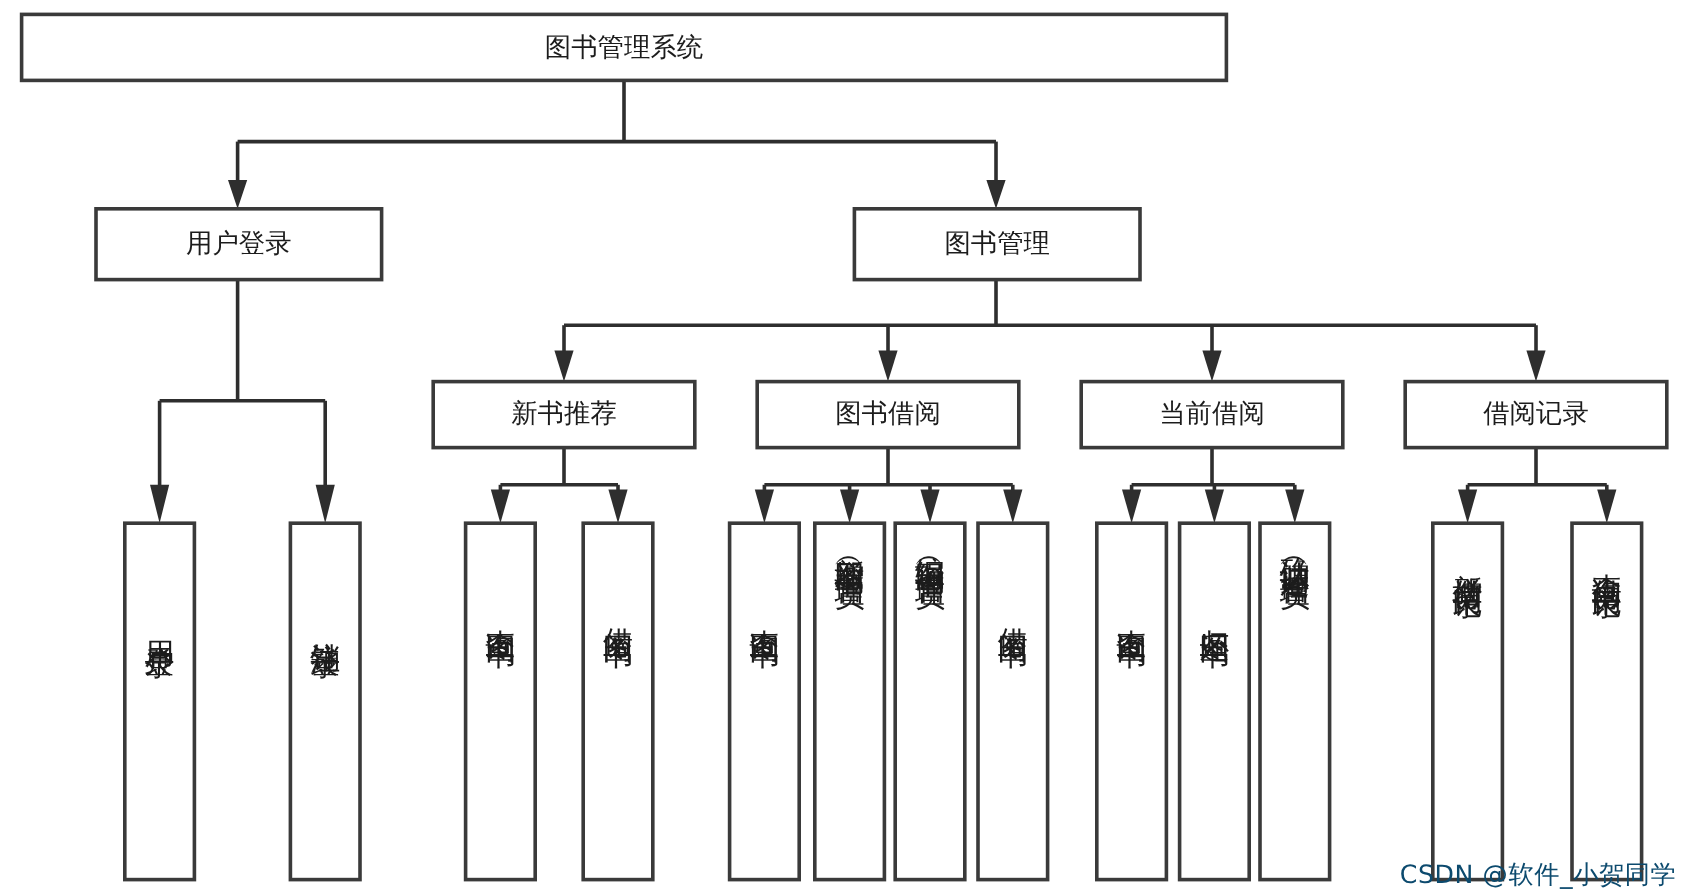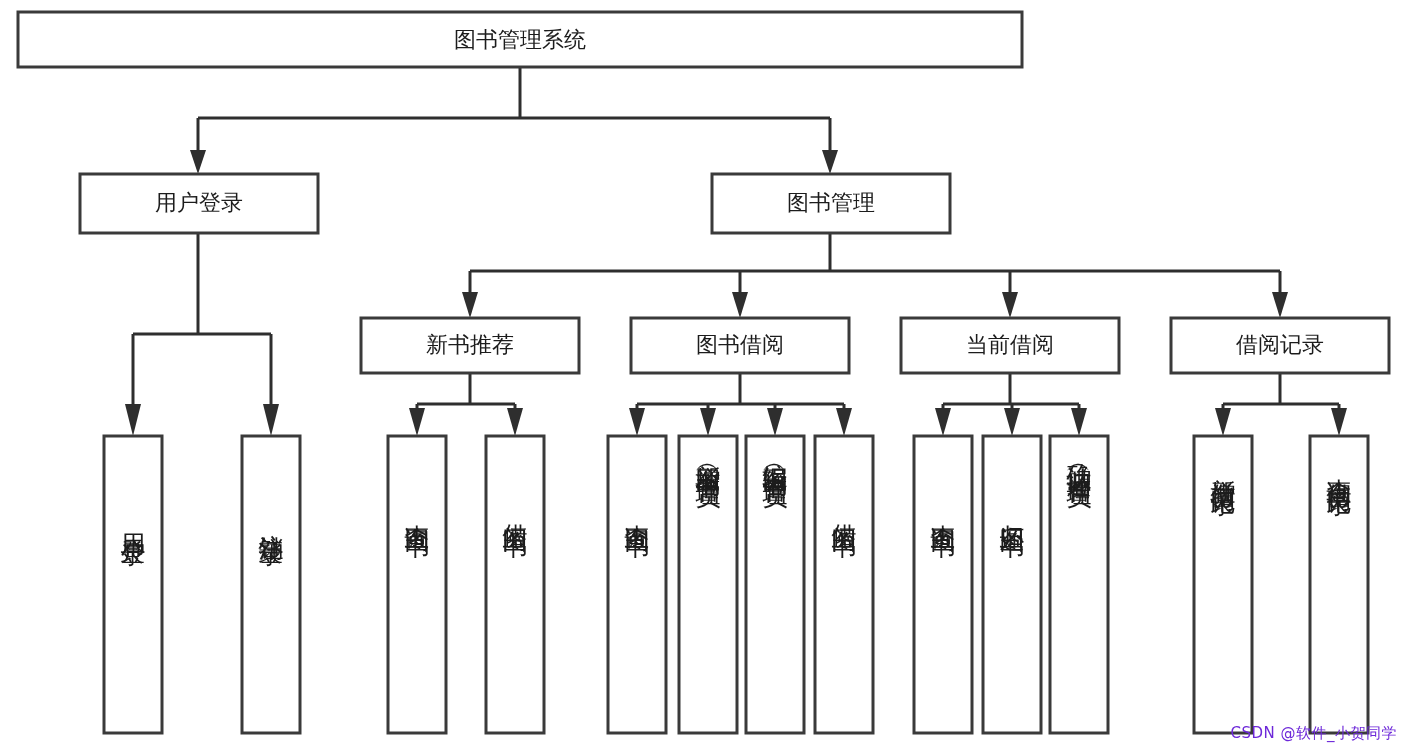--- a/index.html
+++ b/index.html
@@ -59,22 +59,22 @@
     line-height: 1.0;
     letter-spacing: 3px;
     color: #1c1c1c;
     white-space: nowrap;
   }
   .watermark {
     position: absolute;
     right: 8px;
     bottom: 4px;
     font-family: "DejaVu Sans", "Liberation Sans", sans-serif;
-    font-size: 15px;
-    color: #6d28d9;
+    font-size: 21px;
+    color: #0c4a6e;
     letter-spacing: 0.5px;
     white-space: nowrap;
     margin-top: 16px;
   }
 </style>
 </head>
 <body>
 
 <svg id="diagram" viewBox="0 0 1405 747" xmlns="http://www.w3.org/2000/svg">
   <defs>

